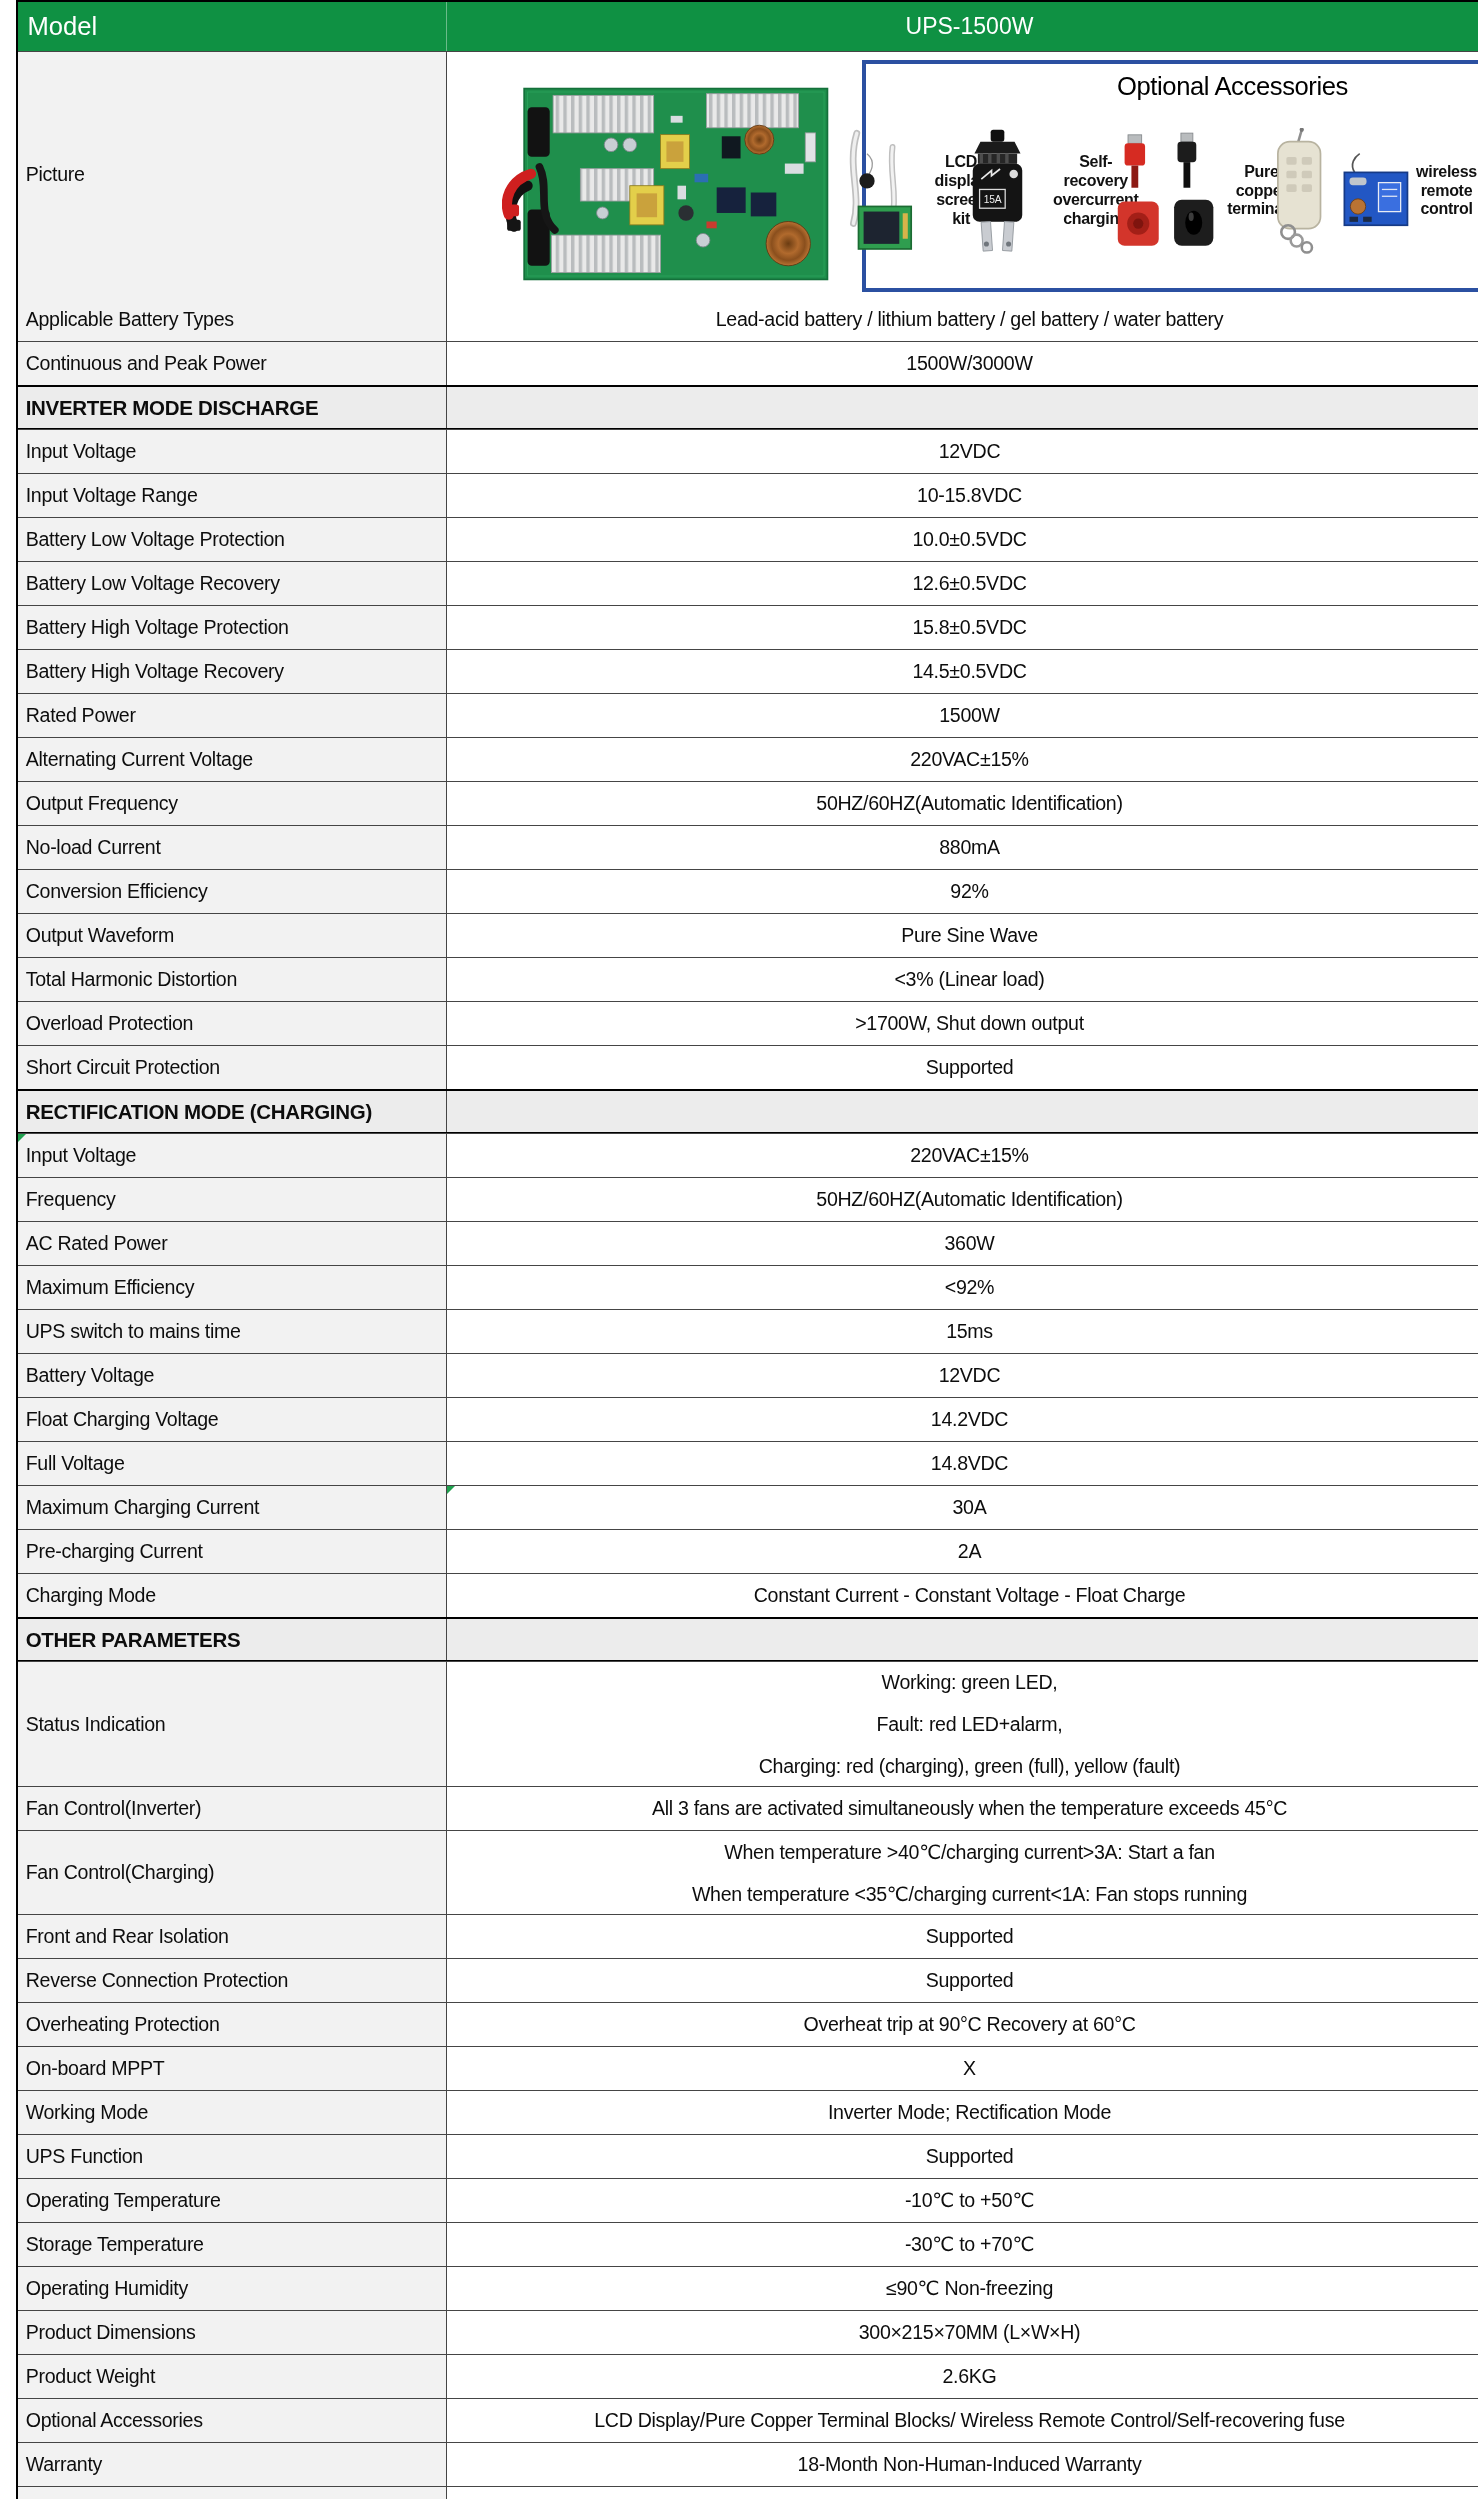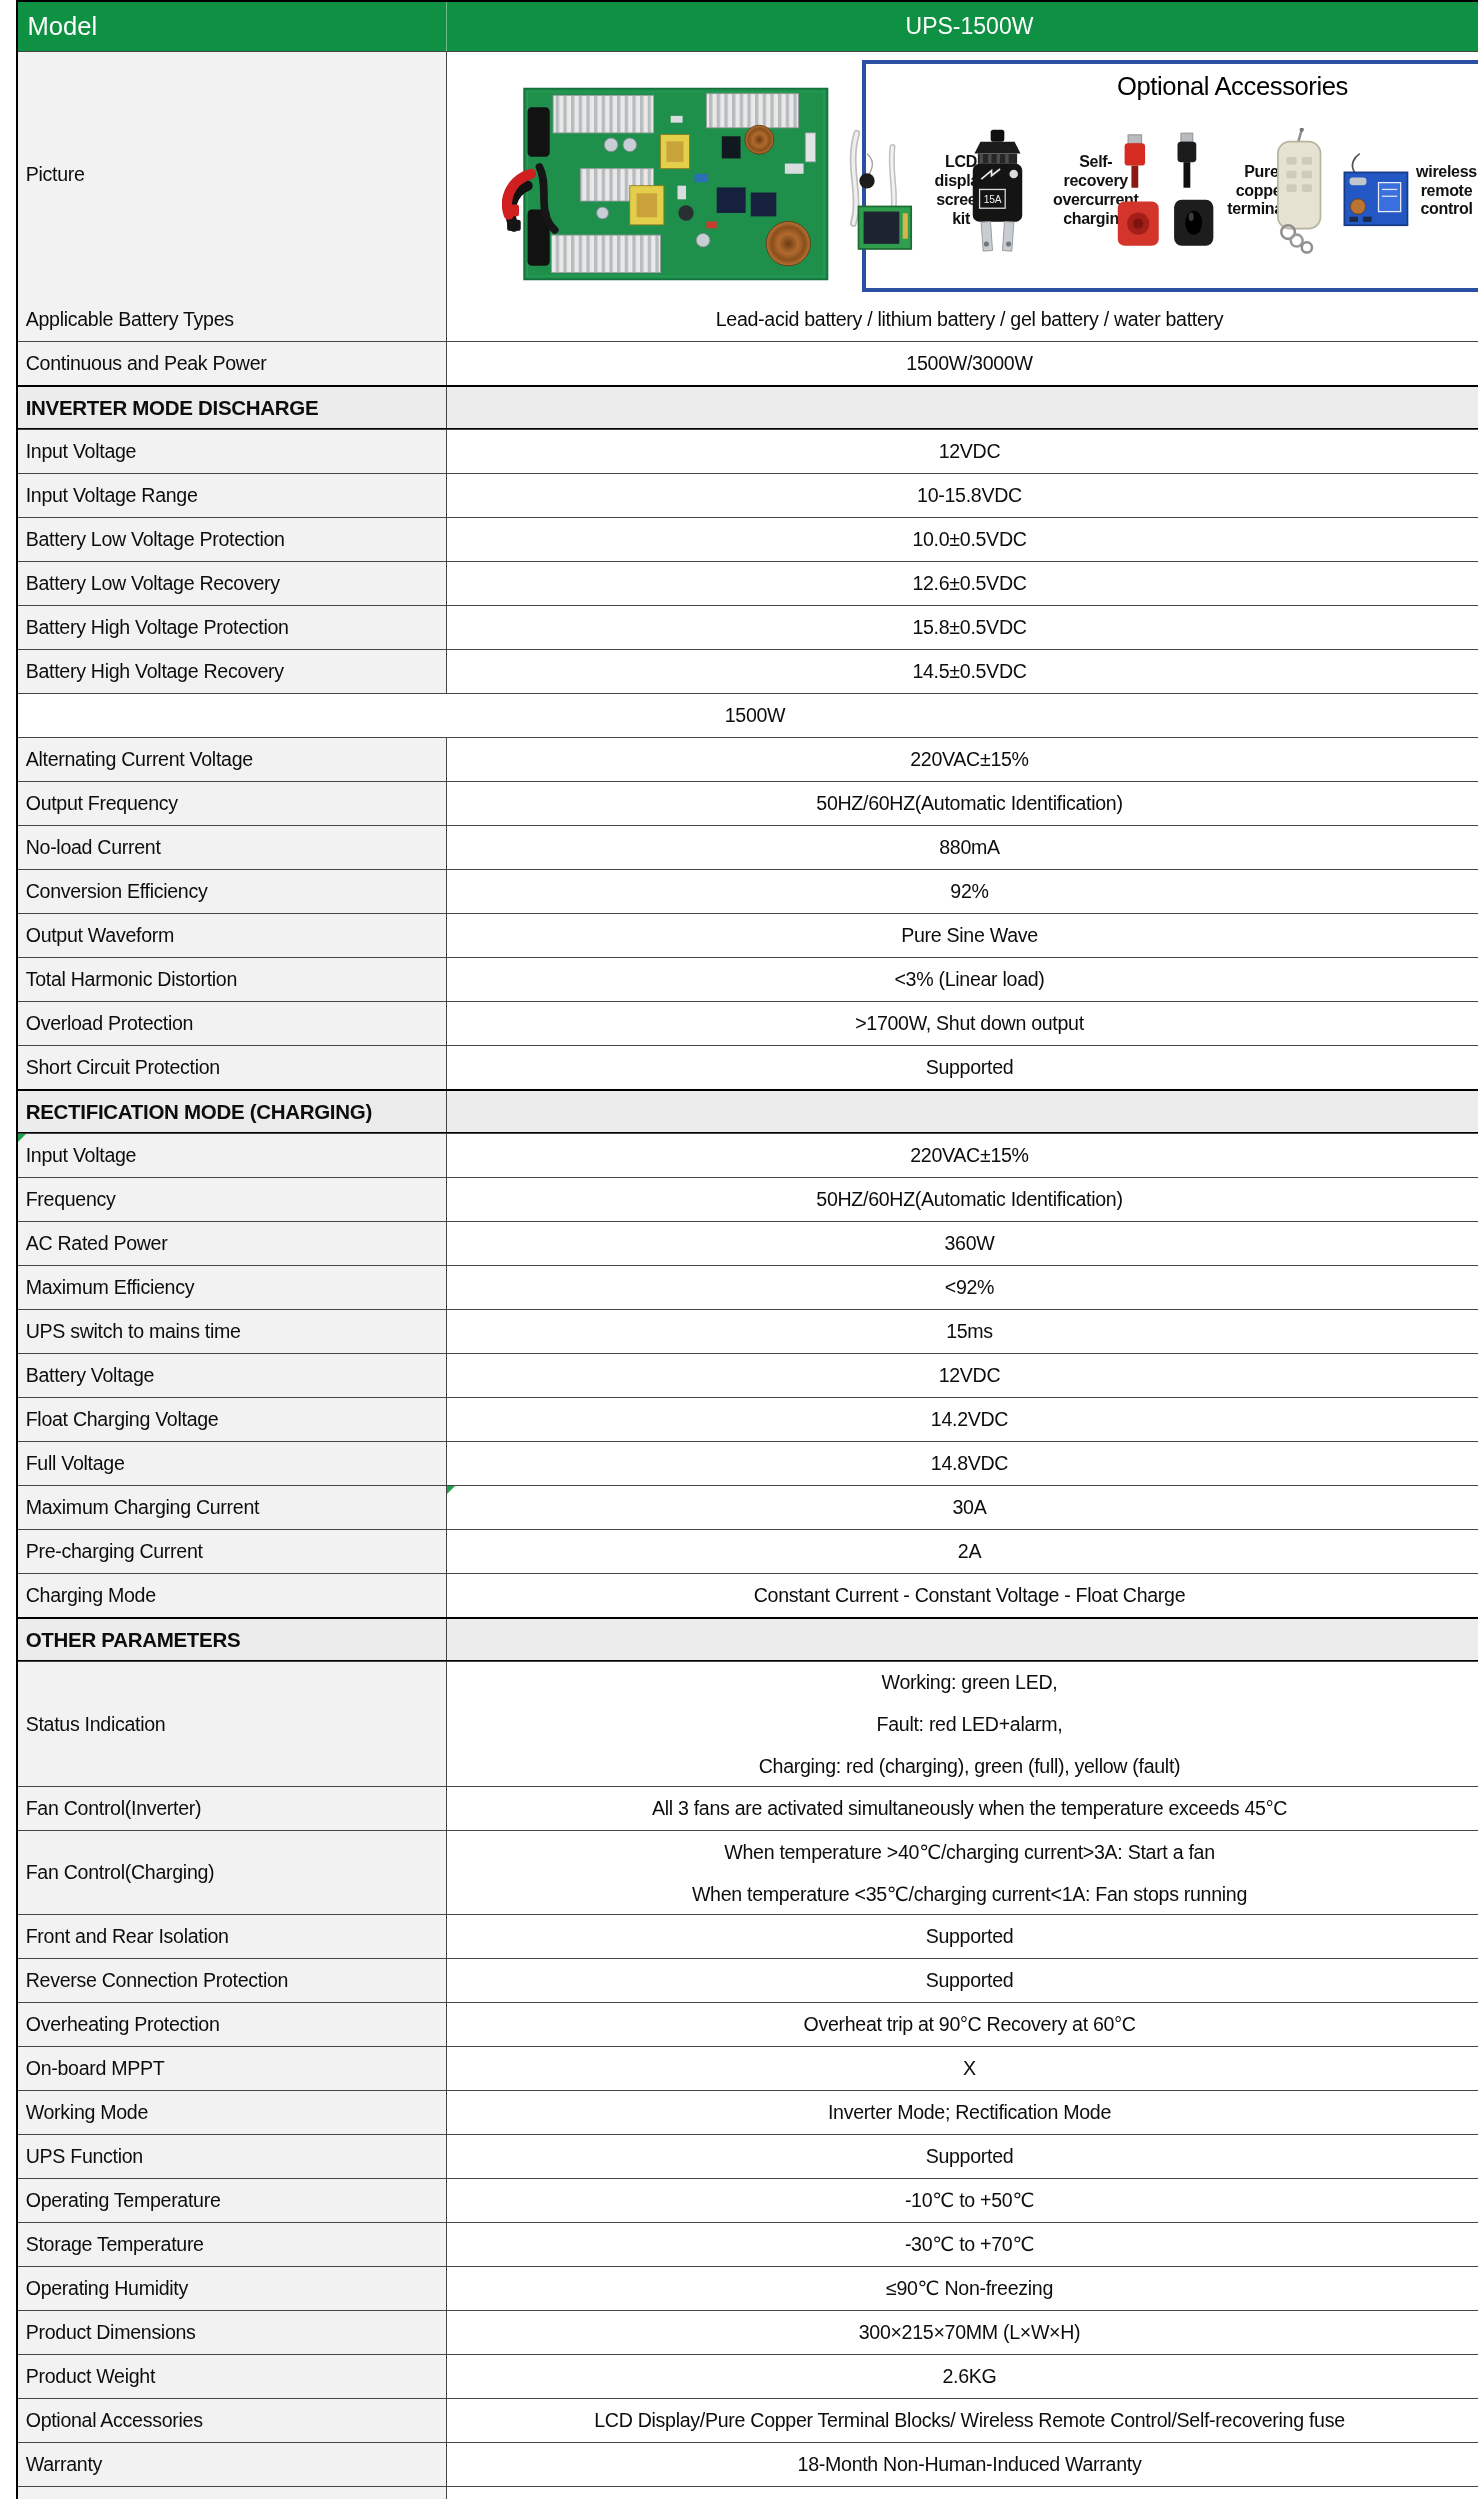--- a/index.html
+++ b/index.html
@@ -234,20 +234,21 @@
       </div><div class="tr">
         <div class="td label">Battery Low Voltage Recovery</div>
         <div class="td value">12.6±0.5VDC</div>
       </div><div class="tr">
         <div class="td label">Battery High Voltage Protection</div>
         <div class="td value">15.8±0.5VDC</div>
       </div><div class="tr">
         <div class="td label">Battery High Voltage Recovery</div>
         <div class="td value">14.5±0.5VDC</div>
       </div><div class="tr">
+        <div class="td label">Rated Power</div>
         <div class="td value">1500W</div>
       </div><div class="tr">
         <div class="td label">Alternating Current Voltage</div>
         <div class="td value">220VAC±15%</div>
       </div><div class="tr">
         <div class="td label">Output Frequency</div>
         <div class="td value">50HZ/60HZ(Automatic Identification)</div>
       </div><div class="tr">
         <div class="td label">No-load Current</div>
         <div class="td value">880mA</div>

